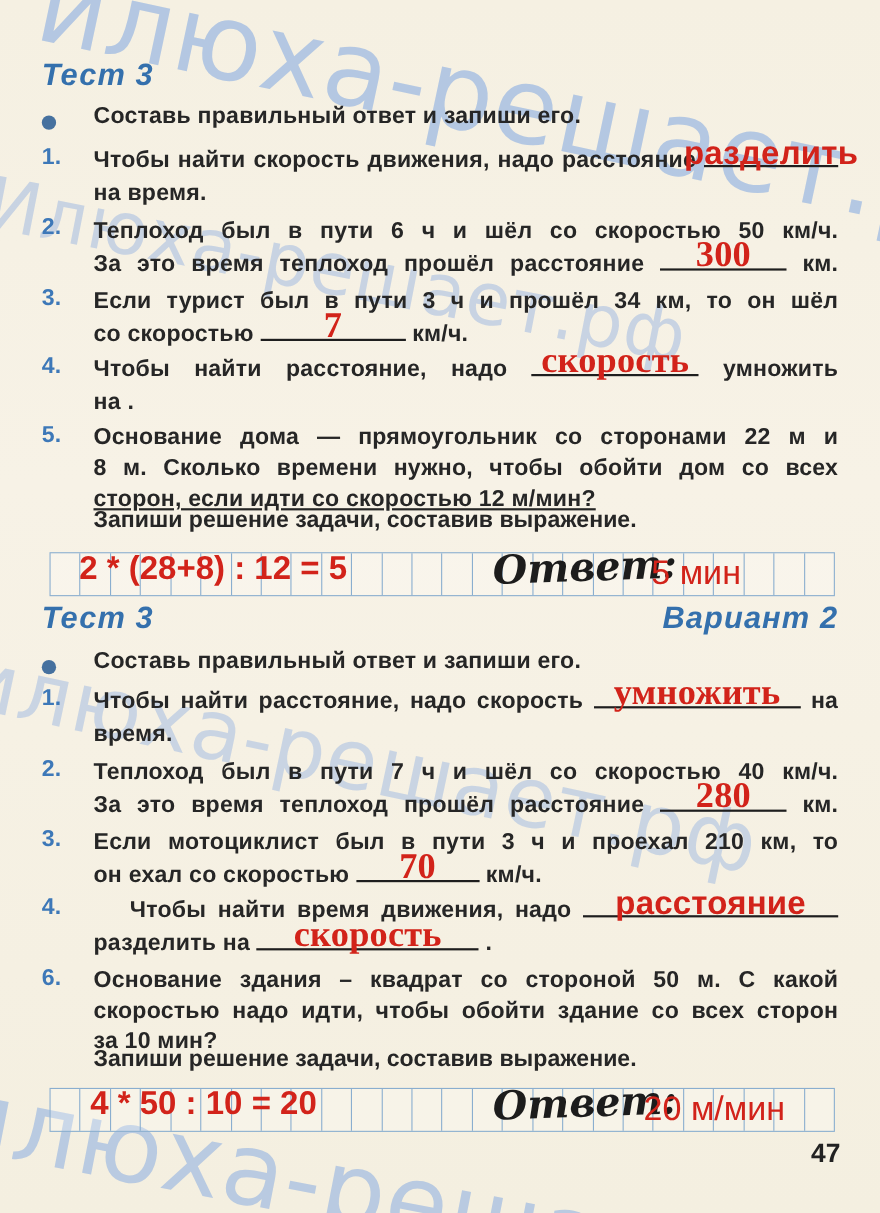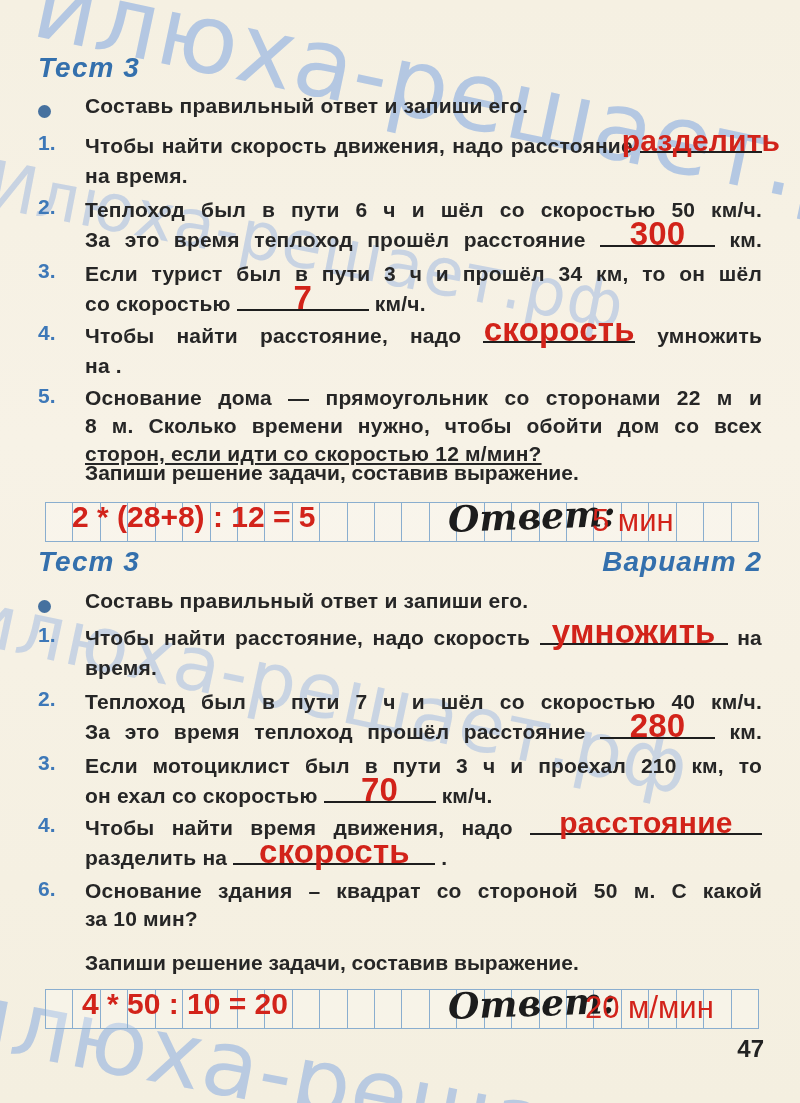--- a/index.html
+++ b/index.html
@@ -46,21 +46,21 @@
   
   .blank{
     display:inline-block;position:relative;height:0.85em;
     border-bottom:2.5px solid #1e1e1e;vertical-align:baseline;
   }
   .ans{
     position:absolute;left:50%;bottom:-5px;transform:translateX(-50%);
     color:#d2231a;font-weight:700;white-space:nowrap;line-height:1;
     font-size:30px;
   }
-  .ans.big{font-size:33px;}
+  .ans.big{font-size:33px;font-family:Liberation Serif, serif;}
   .instr{padding-left:85px;padding-right:38px;font-size:21px;font-weight:700;}
   
   .grid{
     position:absolute;left:45px;width:712px;height:38px;z-index:2;
     display:flex;border:1.6px solid #8aaecf;background:rgba(255,255,255,0.25);
   }
   .grid .cell{flex:1;border-right:1.2px solid #8aaecf;}
   .grid .cell:last-child{border-right:none;}
   .overlay{position:absolute;z-index:3;white-space:nowrap;}
   .work{color:#d2231a;font-weight:700;font-size:30px;}
@@ -195,29 +195,30 @@
     <span class="num">3.</span>
     <span class="body">
       <span class="jline" style="display:block;">Если мотоциклист был в пути 3 ч и проехал 210 км, то</span>
       <span class="lline" style="display:block;"><span>он ехал со скоростью</span> <span class="blank" style="width:112px;"><span class="ans big">70</span></span> <span>км/ч.</span></span>
     </span>
   </div>
 
   <div class="abs item" style="top:813px;">
     <span class="num">4.</span>
     <span class="body">
-      <span class="jline" style="display:block;"><span>Чтобы найти время движения, надо</span> <span class="blank" style="width:232px;"><span class="ans">расстояние</span></span></span>
+      <span class="jline" style="display:block;margin-left:33px;"><span>Чтобы найти время движения, надо</span> <span class="blank" style="width:232px;"><span class="ans">расстояние</span></span></span>
       <span class="lline" style="display:block;"><span>разделить на</span> <span class="blank" style="width:202px;"><span class="ans big">скорость</span></span> <span>.</span></span>
     </span>
   </div>
 
   <div class="abs item" style="top:877px;">
     <span class="num">6.</span>
     <span class="body tight">
       <span class="jline" style="display:block;">Основание здания – квадрат со стороной 50 м. С какой</span>
+      <span class="jline" style="display:block;">скоростью надо идти, чтобы обойти здание со всех сторон</span>
       <span class="lline" style="display:block;">за 10 мин?</span>
     </span>
   </div>
 
   <div class="abs instr" style="top:951px;">Запиши решение задачи, составив выражение.</div>
 
   <div class="grid" style="top:989px;">
       <span class="cell"></span>
       <span class="cell"></span>
       <span class="cell"></span>

